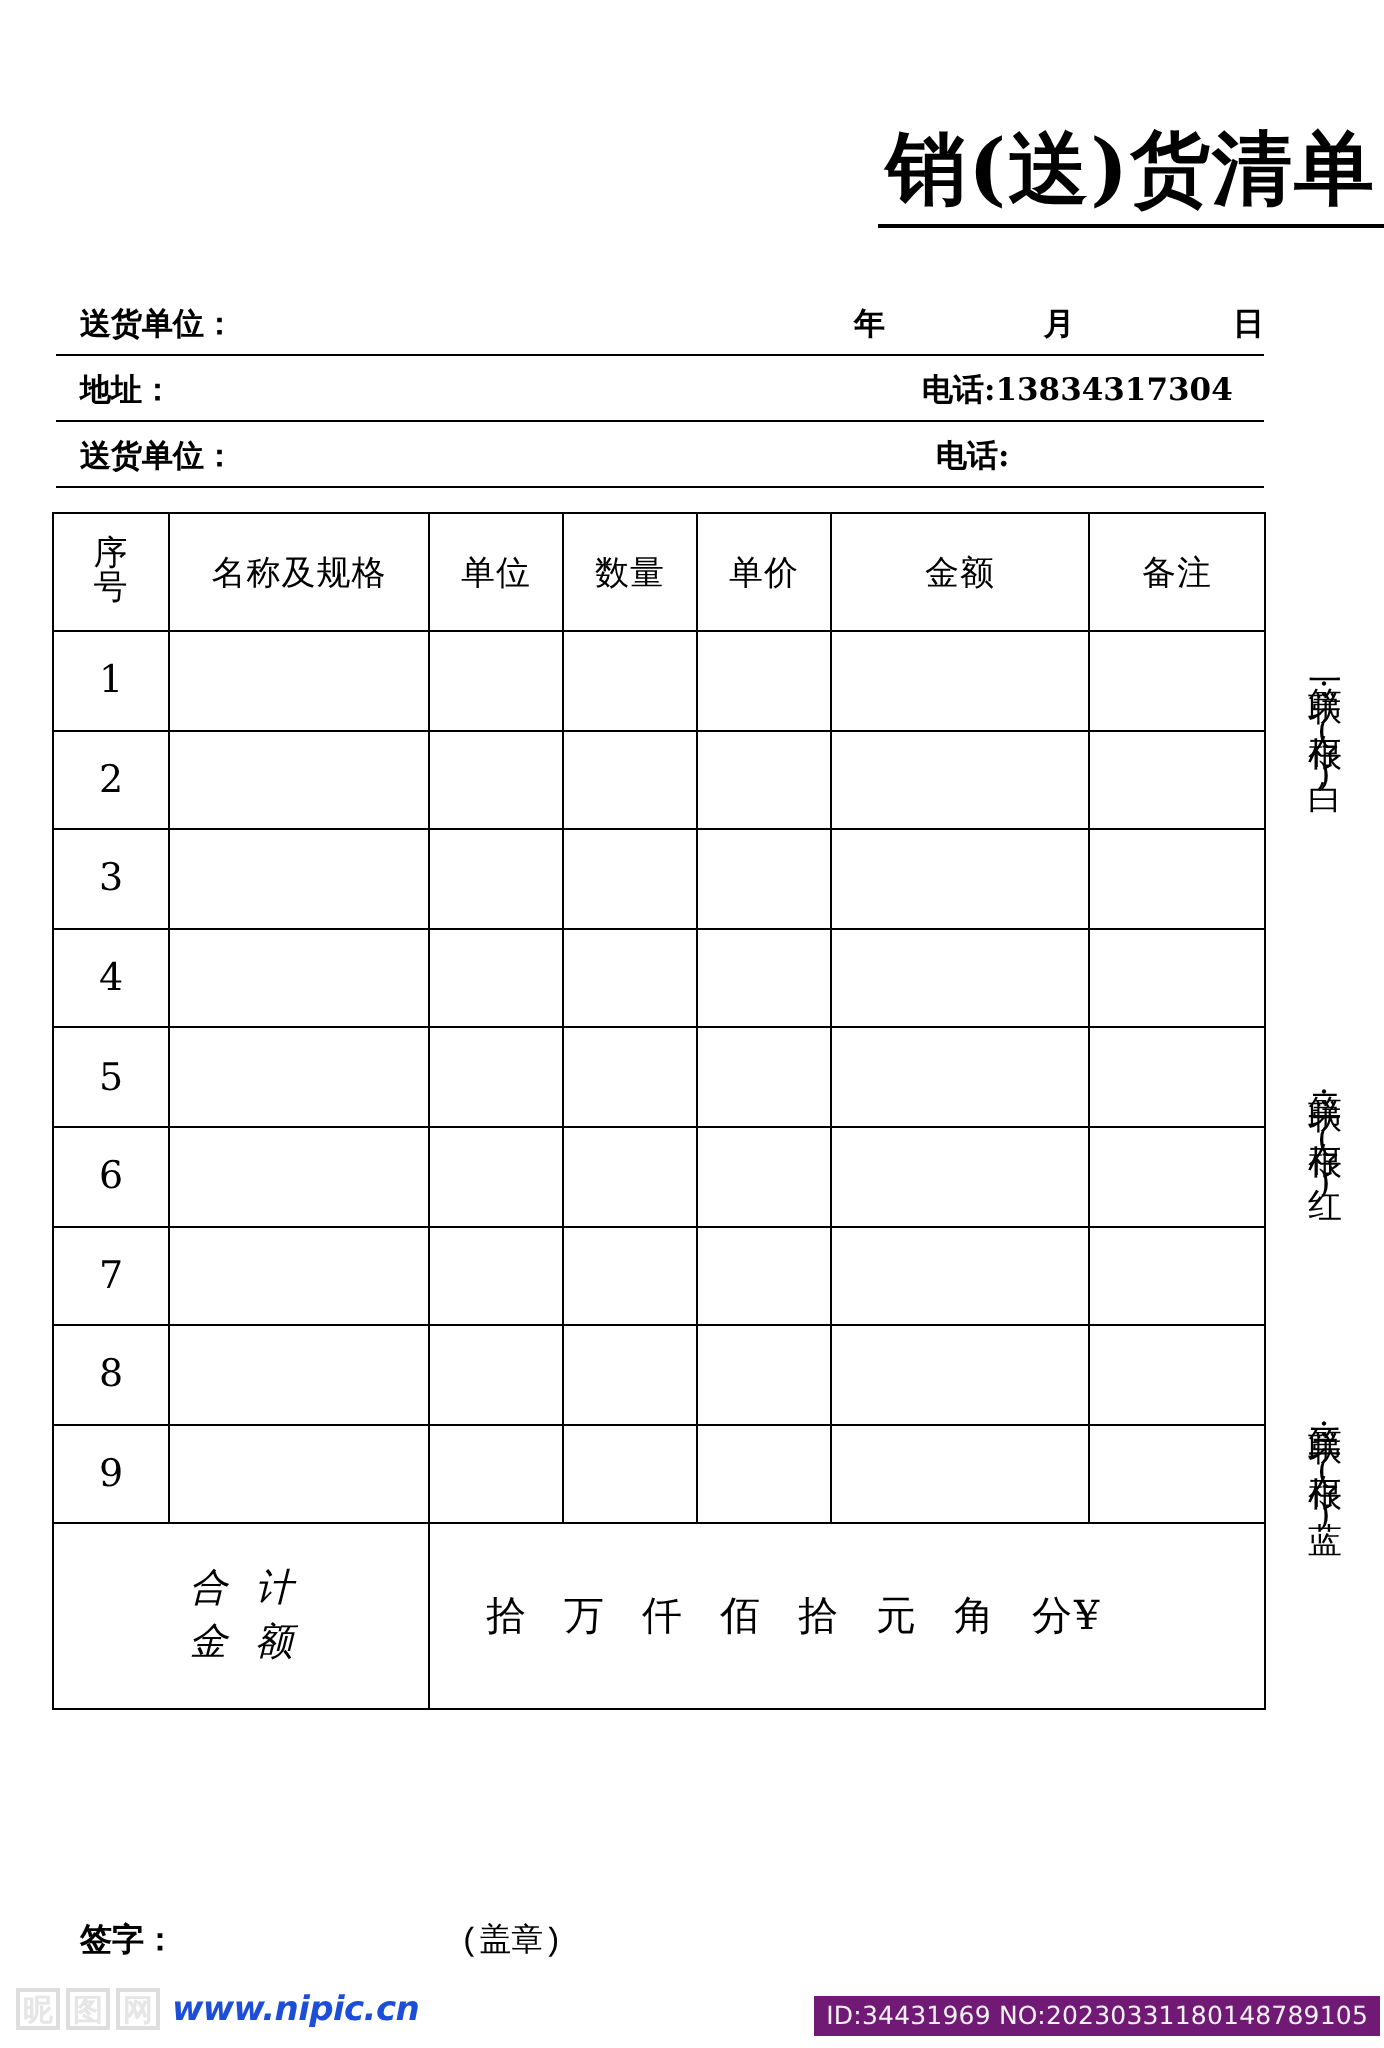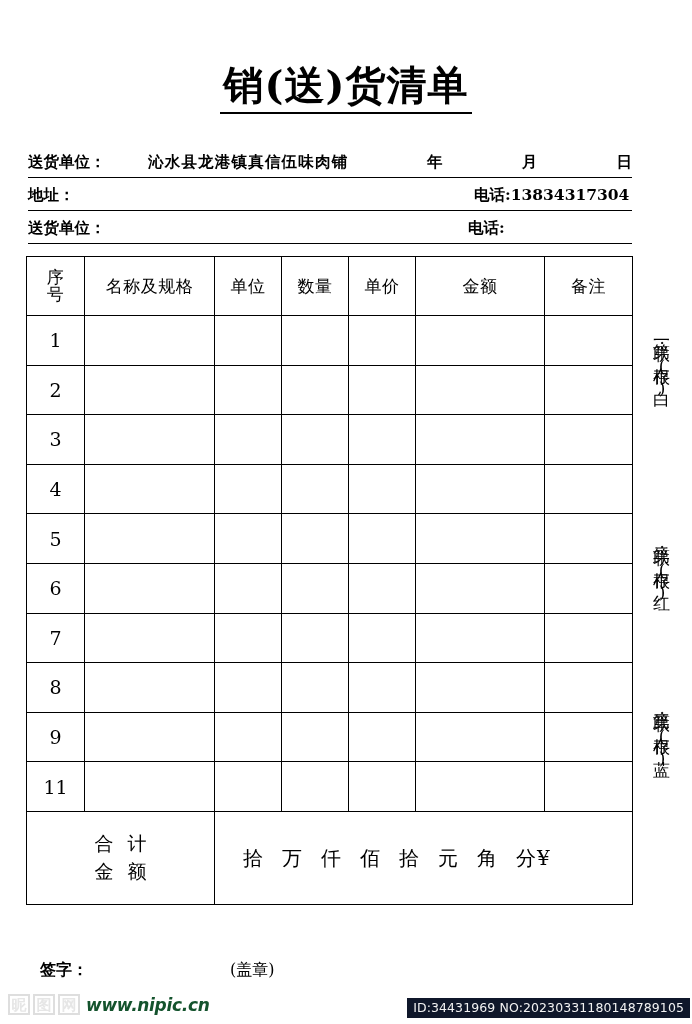--- a/index.html
+++ b/index.html
@@ -16,21 +16,21 @@
     font-family: "DejaVu Serif", "Liberation Serif", serif;
     color: #000000;
   }
 
   
   .title-wrap {
     position: absolute;
     top: 62px;
     left: 0;
     width: 692px;
-    text-align: center;
+    text-align: right;
   }
   .title {
     display: inline-block;
     font-size: 40px;
     font-weight: bold;
     letter-spacing: 1px;
     line-height: 1.15;
     border-bottom: 2.5px solid #000;
     padding: 0 4px 4px 4px;
     font-family: "DejaVu Serif", "Liberation Serif", serif;
@@ -46,21 +46,21 @@
     font-size: 15.5px;
     font-weight: bold;
     box-sizing: border-box;
   }
   .hdr-1 { top: 148px; }
   .hdr-2 { top: 181px; }
   .hdr-3 { top: 214px; }
 
   .hdr .lbl {
     position: absolute;
-    left: 0;
+    left: 12px;
     bottom: 4px;
     white-space: nowrap;
   }
   .hdr .val {
     position: absolute;
     bottom: 4px;
     white-space: nowrap;
   }
   .v-supplier { left: 120px; letter-spacing: 1.2px; }
   .v-address  { left: 120px; letter-spacing: 0.3px; }
@@ -71,21 +71,21 @@
     right: 0;
     width: 205px;
     display: flex;
     justify-content: space-between;
   }
   .ymd span { display: inline-block; }
 
   .tel-right {
     position: absolute;
     bottom: 4px;
-    left: 446px;
+    left: 433px;
     white-space: nowrap;
   }
   .tel-right-2 {
     position: absolute;
     bottom: 4px;
     left: 440px;
     white-space: nowrap;
   }
 
   
@@ -130,21 +130,21 @@
 
   
   .total-label {
     height: 92px;
     font-size: 19px;
     line-height: 1.45;
     letter-spacing: 4px;
     padding-left: 4px !important;
     box-sizing: border-box;
   }
-  .total-label span { display: block; white-space: nowrap; }
+  .total-label span { display: block; white-space: nowrap; font-style: italic; }
   .total-body {
     height: 92px;
     text-align: left !important;
     position: relative;
   }
   .amt-units {
     position: absolute;
     left: 28px;
     top: 50%;
     transform: translateY(-50%);
@@ -190,21 +190,21 @@
   
   .sign-row {
     position: absolute;
     left: 40px;
     top: 960px;
     width: 600px;
     font-size: 16px;
     font-weight: bold;
   }
   .sign-row .sig { position: absolute; left: 0; top: 0; }
-  .sign-row .seal { position: absolute; left: 190px; top: 0; font-weight: normal; }
+  .sign-row .seal { position: absolute; left: 190px; top: 0; font-weight: normal; font-family: Liberation Mono, monospace; }
 
   
   .wm {
     position: absolute;
     left: 8px;
     top: 994px;
     display: flex;
     align-items: center;
     gap: 6px;
     opacity: 1;
@@ -217,50 +217,49 @@
     border: 2px solid #dedede;
     color: #e6e6e6;
     font-size: 15px;
     line-height: 19px;
     text-align: center;
     font-weight: bold;
     box-sizing: border-box;
     font-family: "DejaVu Sans", "Liberation Sans", sans-serif;
   }
   .wm-url {
-    color: #14532d;
+    color: #1d4ed8;
     font-size: 17px;
     font-style: italic;
     font-weight: bold;
     font-family: "DejaVu Sans", "Liberation Sans", sans-serif;
     letter-spacing: -0.3px;
   }
   .wm-id {
     position: absolute;
     right: 2px;
     top: 998px;
-    background: #0f172a;
+    background: #701a75;
     color: #f2f2f2;
     font-size: 12.5px;
     font-family: "DejaVu Sans", "Liberation Sans", sans-serif;
     padding: 2px 6px 3px 6px;
     white-space: nowrap;
     letter-spacing: 0.1px;
   }
 </style>
 </head>
 <body>
 
 <div class="title-wrap">
   <span class="title">销(送)货清单</span>
 </div>
 
 <div class="hdr hdr-1">
   <span class="lbl">送货单位：</span>
-  <span class="val v-supplier">沁水县龙港镇真信伍味肉铺</span>
   <span class="ymd">
     <span>年</span>
     <span>月</span>
     <span>日</span>
   </span>
 </div>
 
 <div class="hdr hdr-2">
   <span class="lbl">地址：</span>
   <span class="tel-right">电话:13834317304</span>
@@ -372,29 +371,20 @@
       </tr>
       <tr>
         <td>9</td>
         <td></td>
         <td></td>
         <td></td>
         <td></td>
         <td></td>
         <td></td>
       </tr>
-      <tr>
-        <td>11</td>
-        <td></td>
-        <td></td>
-        <td></td>
-        <td></td>
-        <td></td>
-        <td></td>
-      </tr>
     </tbody>
   <tfoot>
     <tr>
       <td colspan="2" class="total-label">
         <span>合 计</span>
         <span>金 额</span>
       </td>
       <td colspan="5" class="total-body">
         <span class="amt-units">
           <i>拾</i>

